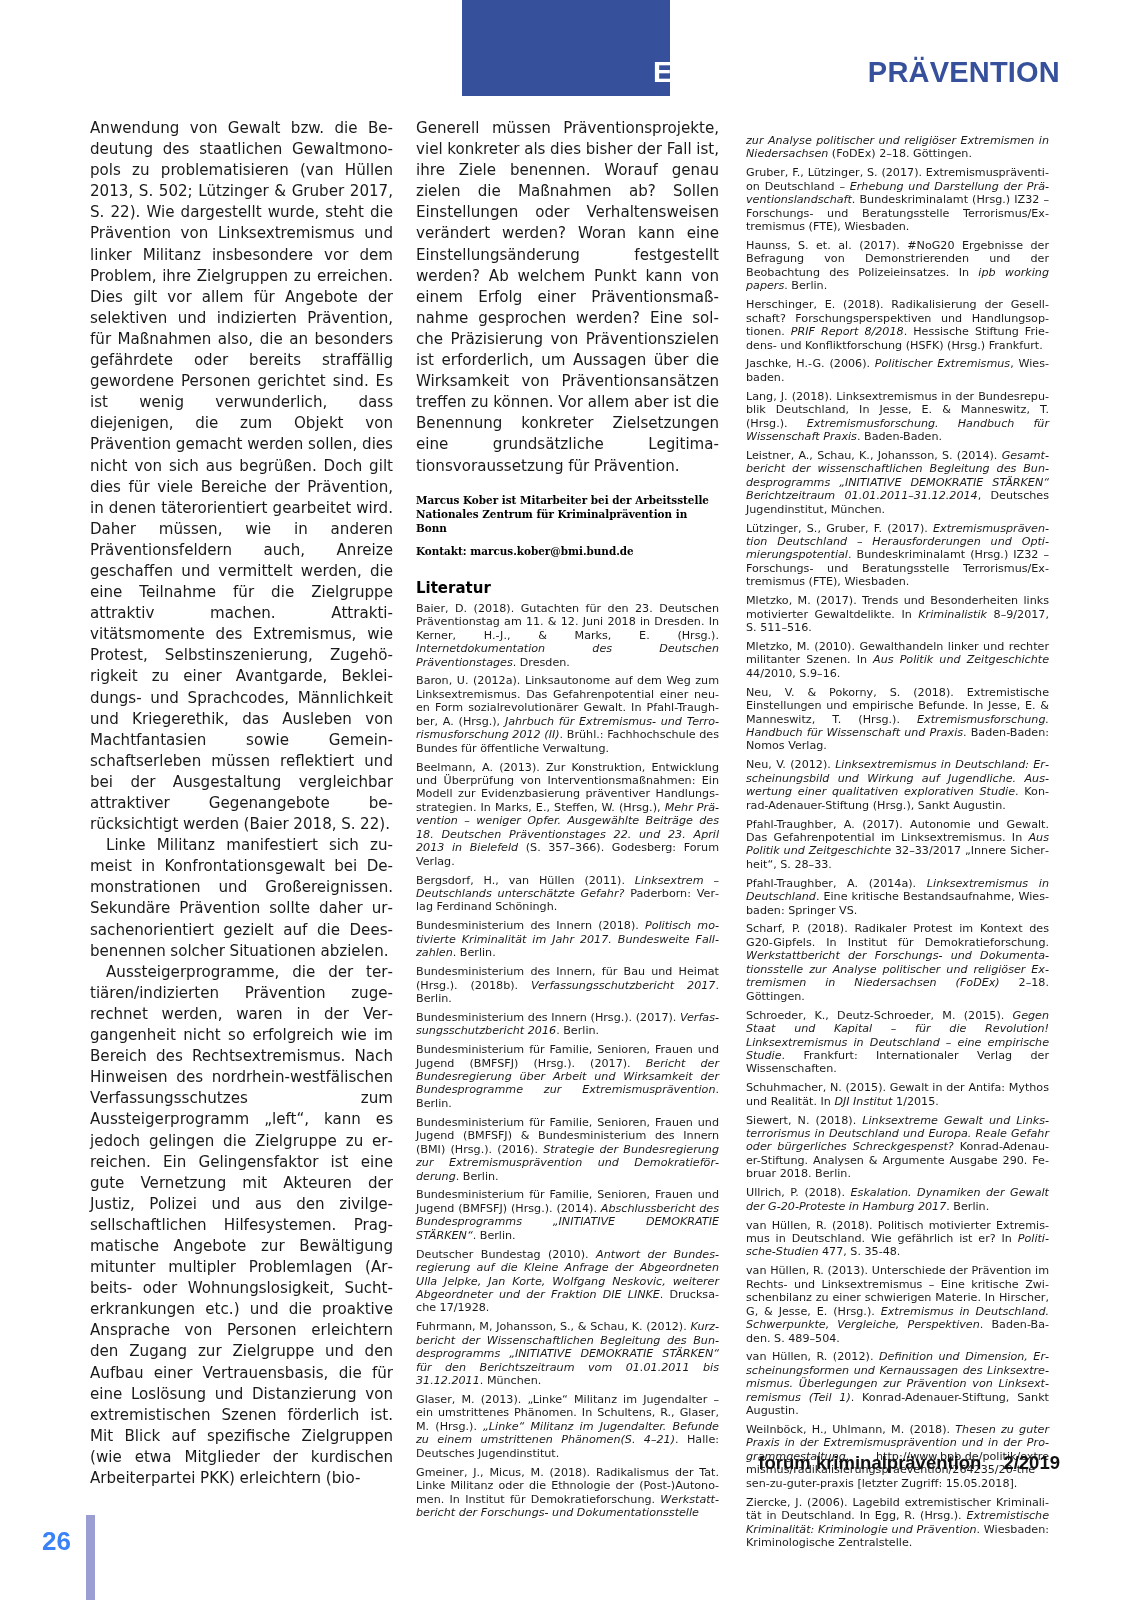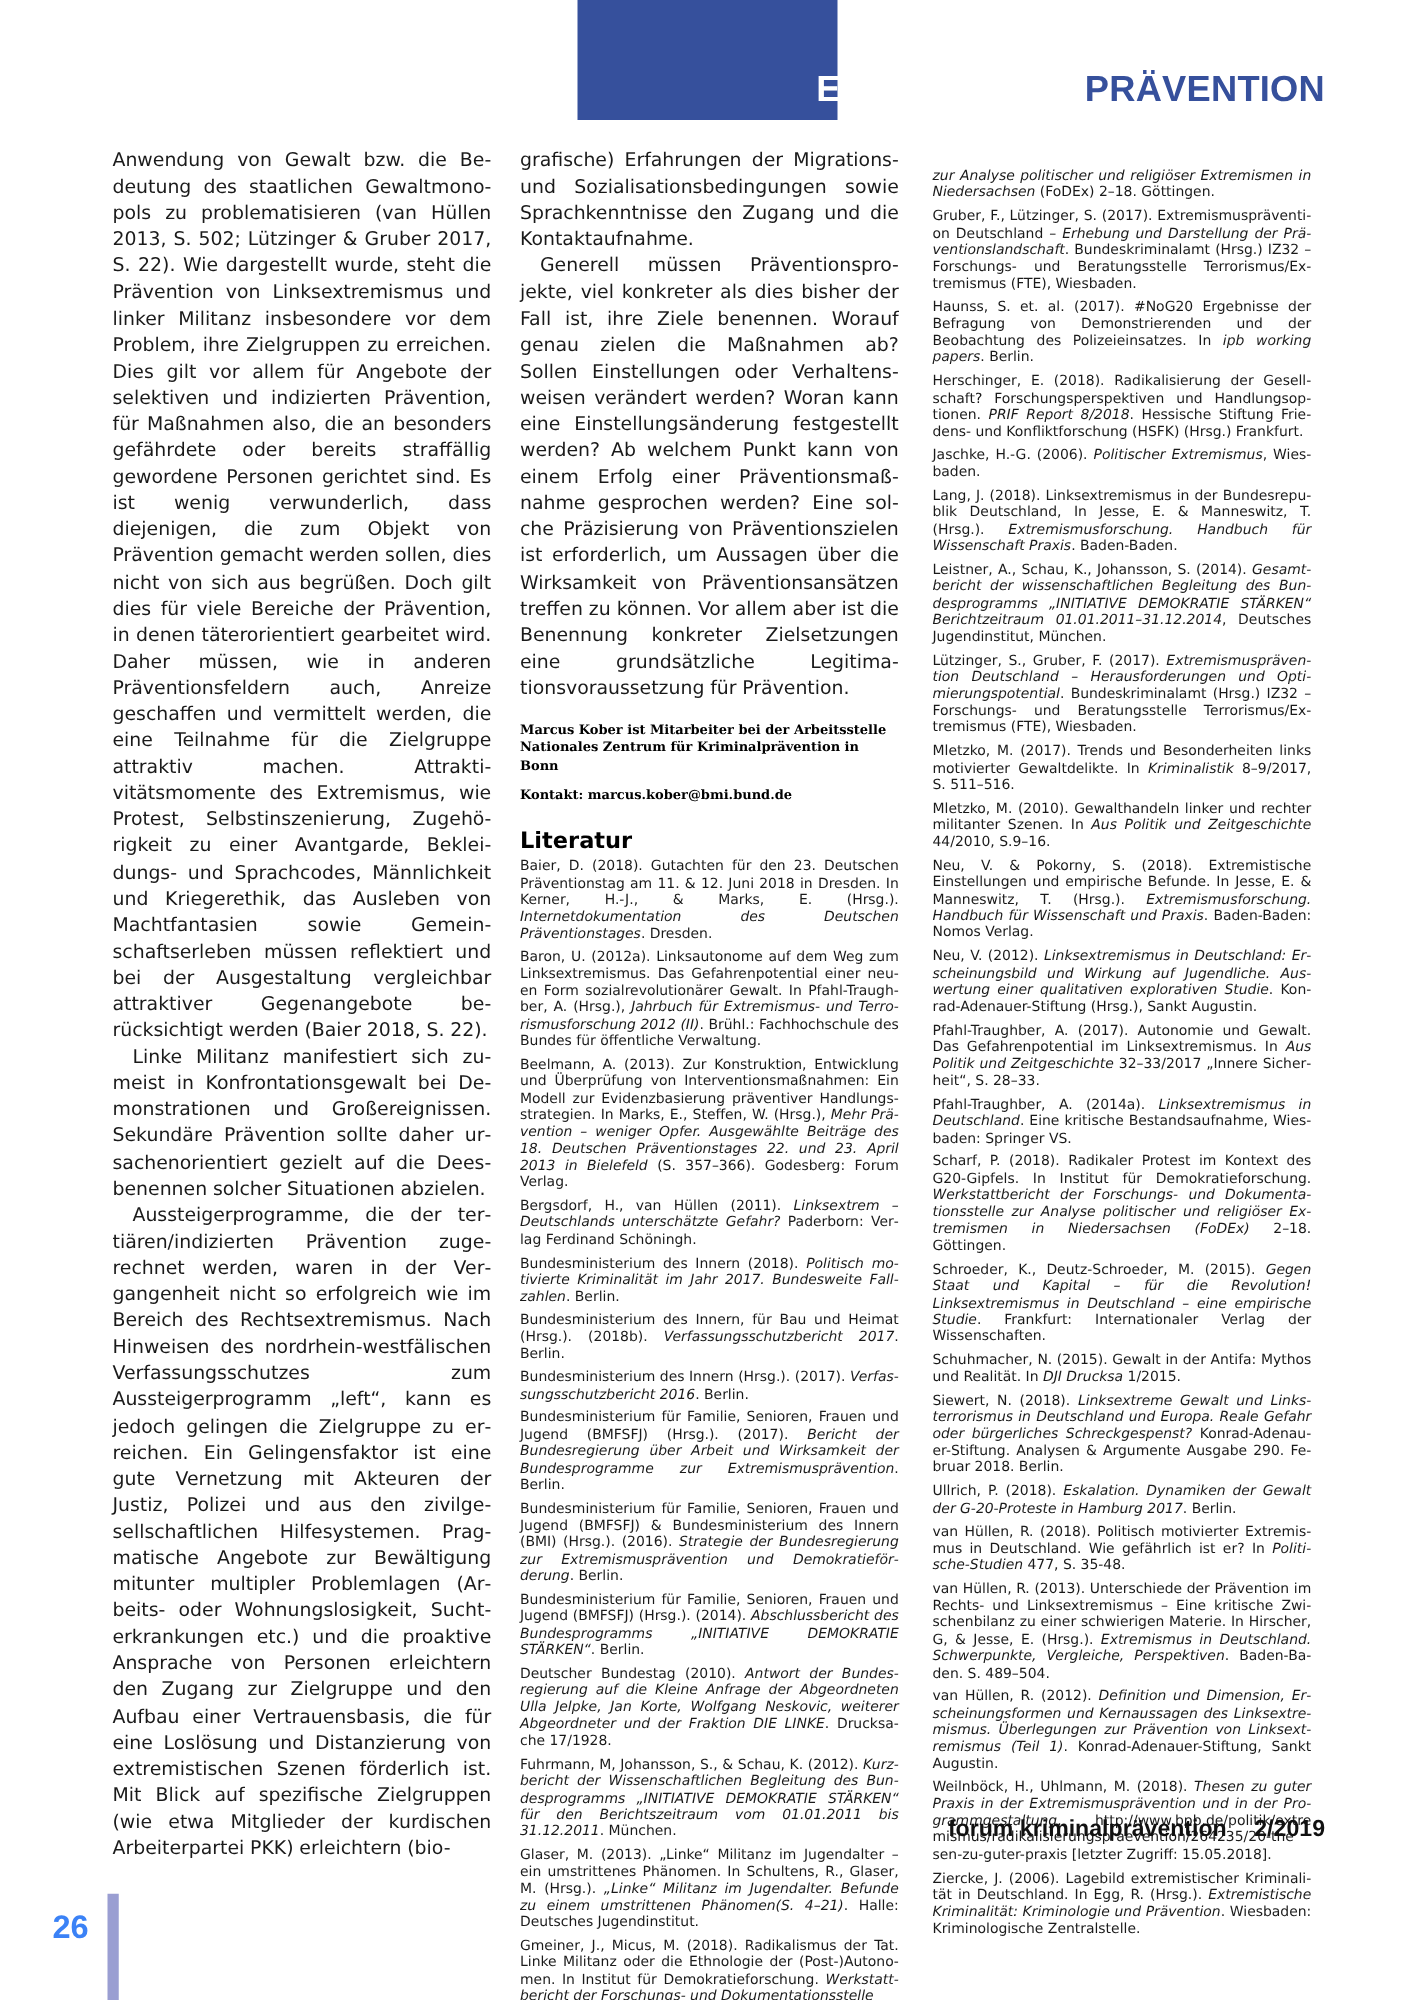--- a/index.html
+++ b/index.html
@@ -98,21 +98,21 @@
     font-size: 10.4px;
     line-height: 14.3px;
     color: #000;
     margin: 9px 0 0 0;
   }
 
   
   .lit-head {
     font-family: "DejaVu Sans", sans-serif;
     font-weight: bold;
-    font-size: 18px;
+    font-size: 15px;
     line-height: 15px;
     color: #000;
     margin: 22px 0 6px 0;
   }
 
   
   .ref {
     font-family: "DejaVu Sans", sans-serif;
     font-size: 11.15px;
     line-height: 13.45px;
@@ -169,21 +169,20 @@
 
   <div class="columns">
 
     <div class="col col1">
       <p class="body-p">Anwendung von Gewalt bzw. die Be­deutung des staatlichen Gewaltmono­pols zu problematisieren (van Hüllen 2013, S. 502; Lützinger &amp; Gruber 2017, S. 22). Wie dargestellt wurde, steht die Prävention von Linksextremismus und linker Militanz insbesondere vor dem Problem, ihre Zielgruppen zu er­reichen. Dies gilt vor allem für Ange­bote der selektiven und indizierten Prävention, für Maßnahmen also, die an besonders gefährdete oder be­reits straffällig gewordene Personen gerichtet sind. Es ist wenig verwun­derlich, dass diejenigen, die zum Ob­jekt von Prävention gemacht werden sollen, dies nicht von sich aus begrü­ßen. Doch gilt dies für viele Bereiche der Prävention, in denen täterorien­tiert gearbeitet wird. Daher müssen, wie in anderen Präventionsfeldern auch, Anreize geschaffen und vermit­telt werden, die eine Teilnahme für die Zielgruppe attraktiv machen. Attrakti­vitätsmomente des Extremismus, wie Protest, Selbstinszenierung, Zugehö­rigkeit zu einer Avantgarde, Beklei­dungs- und Sprachcodes, Männlich­keit und Kriegerethik, das Ausleben von Machtfantasien sowie Gemein­schaftserleben müssen reflektiert und bei der Ausgestaltung vergleich­bar attraktiver Gegenangebote be­rücksichtigt werden (Baier 2018, S. 22).</p>
       <p class="body-p">Linke Militanz manifestiert sich zu­meist in Konfrontationsgewalt bei De­monstrationen und Großereignissen. Sekundäre Prävention sollte daher ur­sachenorientiert gezielt auf die Dees­benennen solcher Situationen abzielen.</p>
       <p class="body-p">Aussteigerprogramme, die der ter­tiären/indizierten Prävention zuge­rechnet werden, waren in der Ver­gangenheit nicht so erfolgreich wie im Bereich des Rechtsextremismus. Nach Hinweisen des nordrhein-west­fälischen Verfassungsschutzes zum Aussteigerprogramm „left“, kann es jedoch gelingen die Zielgruppe zu er­reichen. Ein Gelingensfaktor ist eine gute Vernetzung mit Akteuren der Justiz, Polizei und aus den zivilge­sellschaftlichen Hilfesystemen. Prag­matische Angebote zur Bewältigung mitunter multipler Problemlagen (Ar­beits- oder Wohnungslosigkeit, Sucht­erkrankungen etc.) und die proaktive Ansprache von Personen erleichtern den Zugang zur Zielgruppe und den Aufbau einer Vertrauensbasis, die für eine Loslösung und Distanzierung von extremistischen Szenen förderlich ist. Mit Blick auf spezifische Zielgruppen (wie etwa Mitglieder der kurdischen Arbeiterpartei PKK) erleichtern (bio-</p>
     </div>
 
     <div class="col col2">
-      <p class="body-p">grafische) Erfahrungen der Migrati­ons- und Sozialisationsbedingungen sowie Sprachkenntnisse den Zugang und die Kontaktaufnahme.</p>
       <p class="body-p">Generell müssen Präventionspro­jekte, viel konkreter als dies bisher der Fall ist, ihre Ziele benennen. Wo­rauf genau zielen die Maßnahmen ab? Sollen Einstellungen oder Verhaltens­weisen verändert werden? Woran kann eine Einstellungsänderung festgestellt werden? Ab welchem Punkt kann von einem Erfolg einer Präventionsmaß­nahme gesprochen werden? Eine sol­che Präzisierung von Präventionszie­len ist erforderlich, um Aussagen über die Wirksamkeit von Präventionsansät­zen treffen zu können. Vor allem aber ist die Benennung konkreter Zielset­zungen eine grundsätzliche Legitima­tionsvoraussetzung für Prävention.</p>
 
       <p class="author-note">Marcus Kober ist Mitarbeiter bei der Arbeitsstelle Nationales Zentrum für Kriminalprävention in Bonn</p>
       <p class="author-contact">Kontakt: marcus.kober@bmi.bund.de</p>
 
       <div class="lit-head">Literatur</div>
 
       <div>
         <p class="ref">Baier, D. (2018). Gutachten für den 23. Deutschen Prä­ventionstag am 11. &amp; 12. Juni 2018 in Dresden. In Ker­ner, H.-J., &amp; Marks, E. (Hrsg.). <i>Internetdokumentation des Deutschen Präventionstages</i>. Dresden.</p>
         <p class="ref">Baron, U. (2012a). Linksautonome auf dem Weg zum Linksextremismus. Das Gefahrenpotential einer neu­en Form sozialrevolutionärer Gewalt. In Pfahl-Traugh­ber, A. (Hrsg.), <i>Jahrbuch für Extremismus- und Terro­rismusforschung 2012 (II)</i>. Brühl.: Fachhochschule des Bundes für öffentliche Verwaltung.</p>
@@ -213,21 +212,21 @@
         <p class="ref">Leistner, A., Schau, K., Johansson, S. (2014). <i>Gesamt­bericht der wissenschaftlichen Begleitung des Bun­desprogramms „INITIATIVE DEMOKRATIE STÄRKEN“ Berichtzeitraum 01.01.2011–31.12.2014</i>, Deutsches Ju­gendinstitut, München.</p>
         <p class="ref">Lützinger, S., Gruber, F. (2017). <i>Extremismuspräven­tion Deutschland – Herausforderungen und Opti­mierungspotential</i>. Bundeskriminalamt (Hrsg.) IZ32 – Forschungs- und Beratungsstelle Terrorismus/Ex­tremismus (FTE), Wiesbaden.</p>
         <p class="ref">Mletzko, M. (2017). Trends und Besonderheiten links motivierter Gewaltdelikte. In <i>Kriminalistik</i> 8–9/2017, S. 511–516.</p>
         <p class="ref">Mletzko, M. (2010). Gewalthandeln linker und rechter militanter Szenen. In <i>Aus Politik und Zeitgeschichte</i> 44/2010, S.9–16.</p>
         <p class="ref">Neu, V. &amp; Pokorny, S. (2018). Extremistische Einstellun­gen und empirische Befunde. In Jesse, E. &amp; Mannes­witz, T. (Hrsg.). <i>Extremismusforschung. Handbuch für Wissenschaft und Praxis</i>. Baden-Baden: Nomos Verlag.</p>
         <p class="ref">Neu, V. (2012). <i>Linksextremismus in Deutschland: Er­scheinungsbild und Wirkung auf Jugendliche. Aus­wertung einer qualitativen explorativen Studie</i>. Kon­rad-Adenauer-Stiftung (Hrsg.), Sankt Augustin.</p>
         <p class="ref">Pfahl-Traughber, A. (2017). Autonomie und Gewalt. Das Gefahrenpotential im Linksextremismus. In <i>Aus Politik und Zeitgeschichte</i> 32–33/2017 „Innere Sicher­heit“, S. 28–33.</p>
         <p class="ref">Pfahl-Traughber, A. (2014a). <i>Linksextremismus in Deutschland</i>. Eine kritische Bestandsaufnahme, Wies­baden: Springer VS.</p>
         <p class="ref">Scharf, P. (2018). Radikaler Protest im Kontext des G20-Gipfels. In Institut für Demokratieforschung. <i>Werkstattbericht der Forschungs- und Dokumenta­tionsstelle zur Analyse politischer und religiöser Ex­tremismen in Niedersachsen (FoDEx)</i> 2–18. Göttingen.</p>
         <p class="ref">Schroeder, K., Deutz-Schroeder, M. (2015). <i>Gegen Staat und Kapital – für die Revolution! Linksextremismus in Deutschland – eine empirische Studie</i>. Frankfurt: In­ternationaler Verlag der Wissenschaften.</p>
-        <p class="ref">Schuhmacher, N. (2015). Gewalt in der Antifa: Mythos und Realität. In <i>DJI Drucksa</i> 1/2015.</p>
+        <p class="ref">Schuhmacher, N. (2015). Gewalt in der Antifa: Mythos und Realität. In <i>DJI Institut</i> 1/2015.</p>
         <p class="ref">Siewert, N. (2018). <i>Linksextreme Gewalt und Links­terrorismus in Deutschland und Europa. Reale Gefahr oder bürgerliches Schreckgespenst?</i> Konrad-Adenau­er-Stiftung. Analysen &amp; Argumente Ausgabe 290. Fe­bruar 2018. Berlin.</p>
         <p class="ref">Ullrich, P. (2018). <i>Eskalation. Dynamiken der Gewalt der G-20-Proteste in Hamburg 2017</i>. Berlin.</p>
         <p class="ref">van Hüllen, R. (2018). Politisch motivierter Extremis­mus in Deutschland. Wie gefährlich ist er? In <i>Politi­sche-Studien</i> 477, S. 35-48.</p>
         <p class="ref">van Hüllen, R. (2013). Unterschiede der Prävention im Rechts- und Linksextremismus – Eine kritische Zwi­schenbilanz zu einer schwierigen Materie. In Hirscher, G, &amp; Jesse, E. (Hrsg.). <i>Extremismus in Deutschland. Schwerpunkte, Vergleiche, Perspektiven</i>. Baden-Ba­den. S. 489–504.</p>
         <p class="ref">van Hüllen, R. (2012). <i>Definition und Dimension, Er­scheinungsformen und Kernaussagen des Linksextre­mismus. Überlegungen zur Prävention von Linksext­remismus (Teil 1)</i>. Konrad-Adenauer-Stiftung, Sankt Augustin.</p>
         <p class="ref">Weilnböck, H., Uhlmann, M. (2018). <i>Thesen zu guter Praxis in der Extremismusprävention und in der Pro­grammgestaltung</i>. http://www.bpb.de/politik/extre mismus/radikalisierungspraevention/264235/20-the sen-zu-guter-praxis [letzter Zugriff: 15.05.2018].</p>
         <p class="ref">Ziercke, J. (2006). Lagebild extremistischer Kriminali­tät in Deutschland. In Egg, R. (Hrsg.). <i>Extremistische Kriminalität: Kriminologie und Prävention</i>. Wiesba­den: Kriminologische Zentralstelle.</p>
       </div>
     </div>
 

